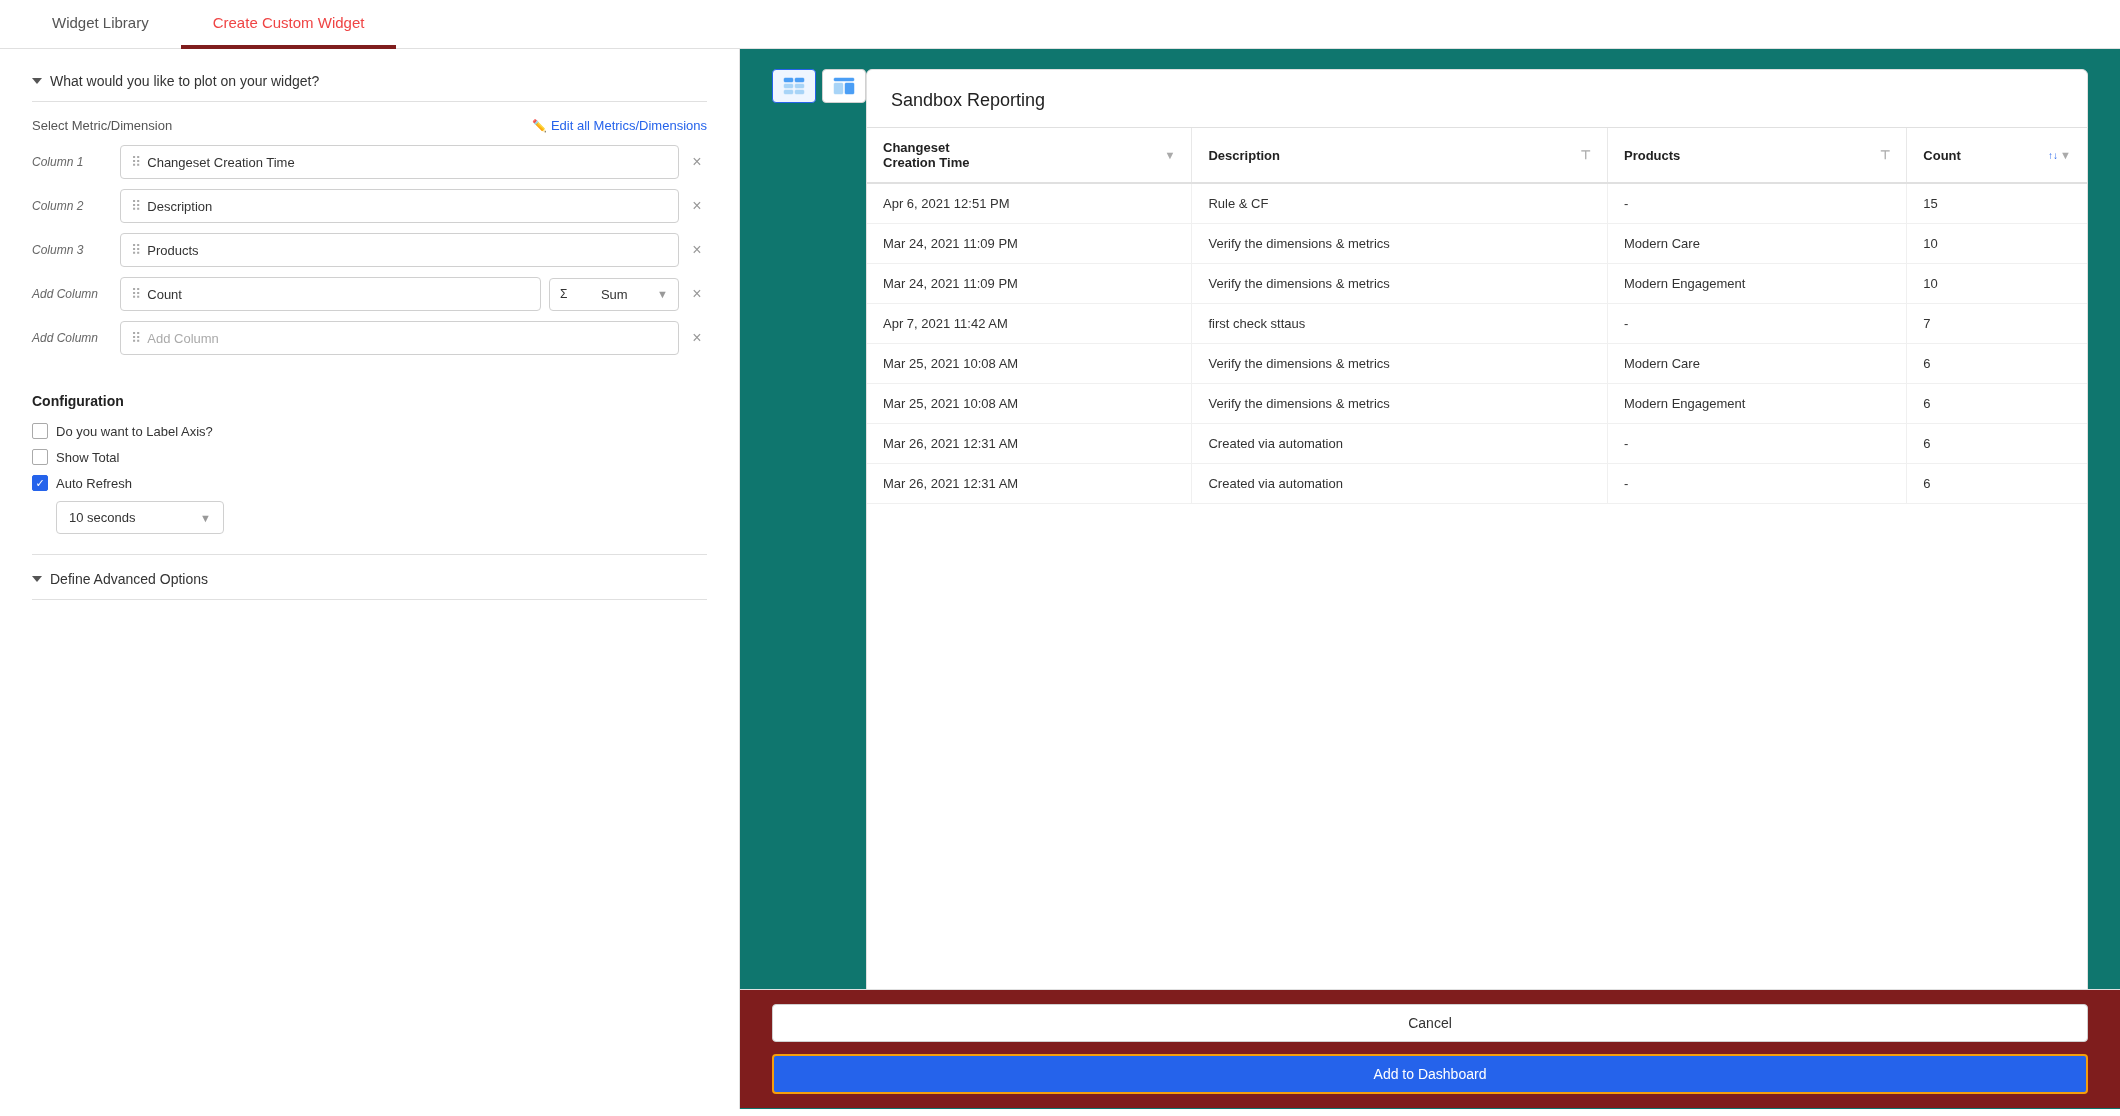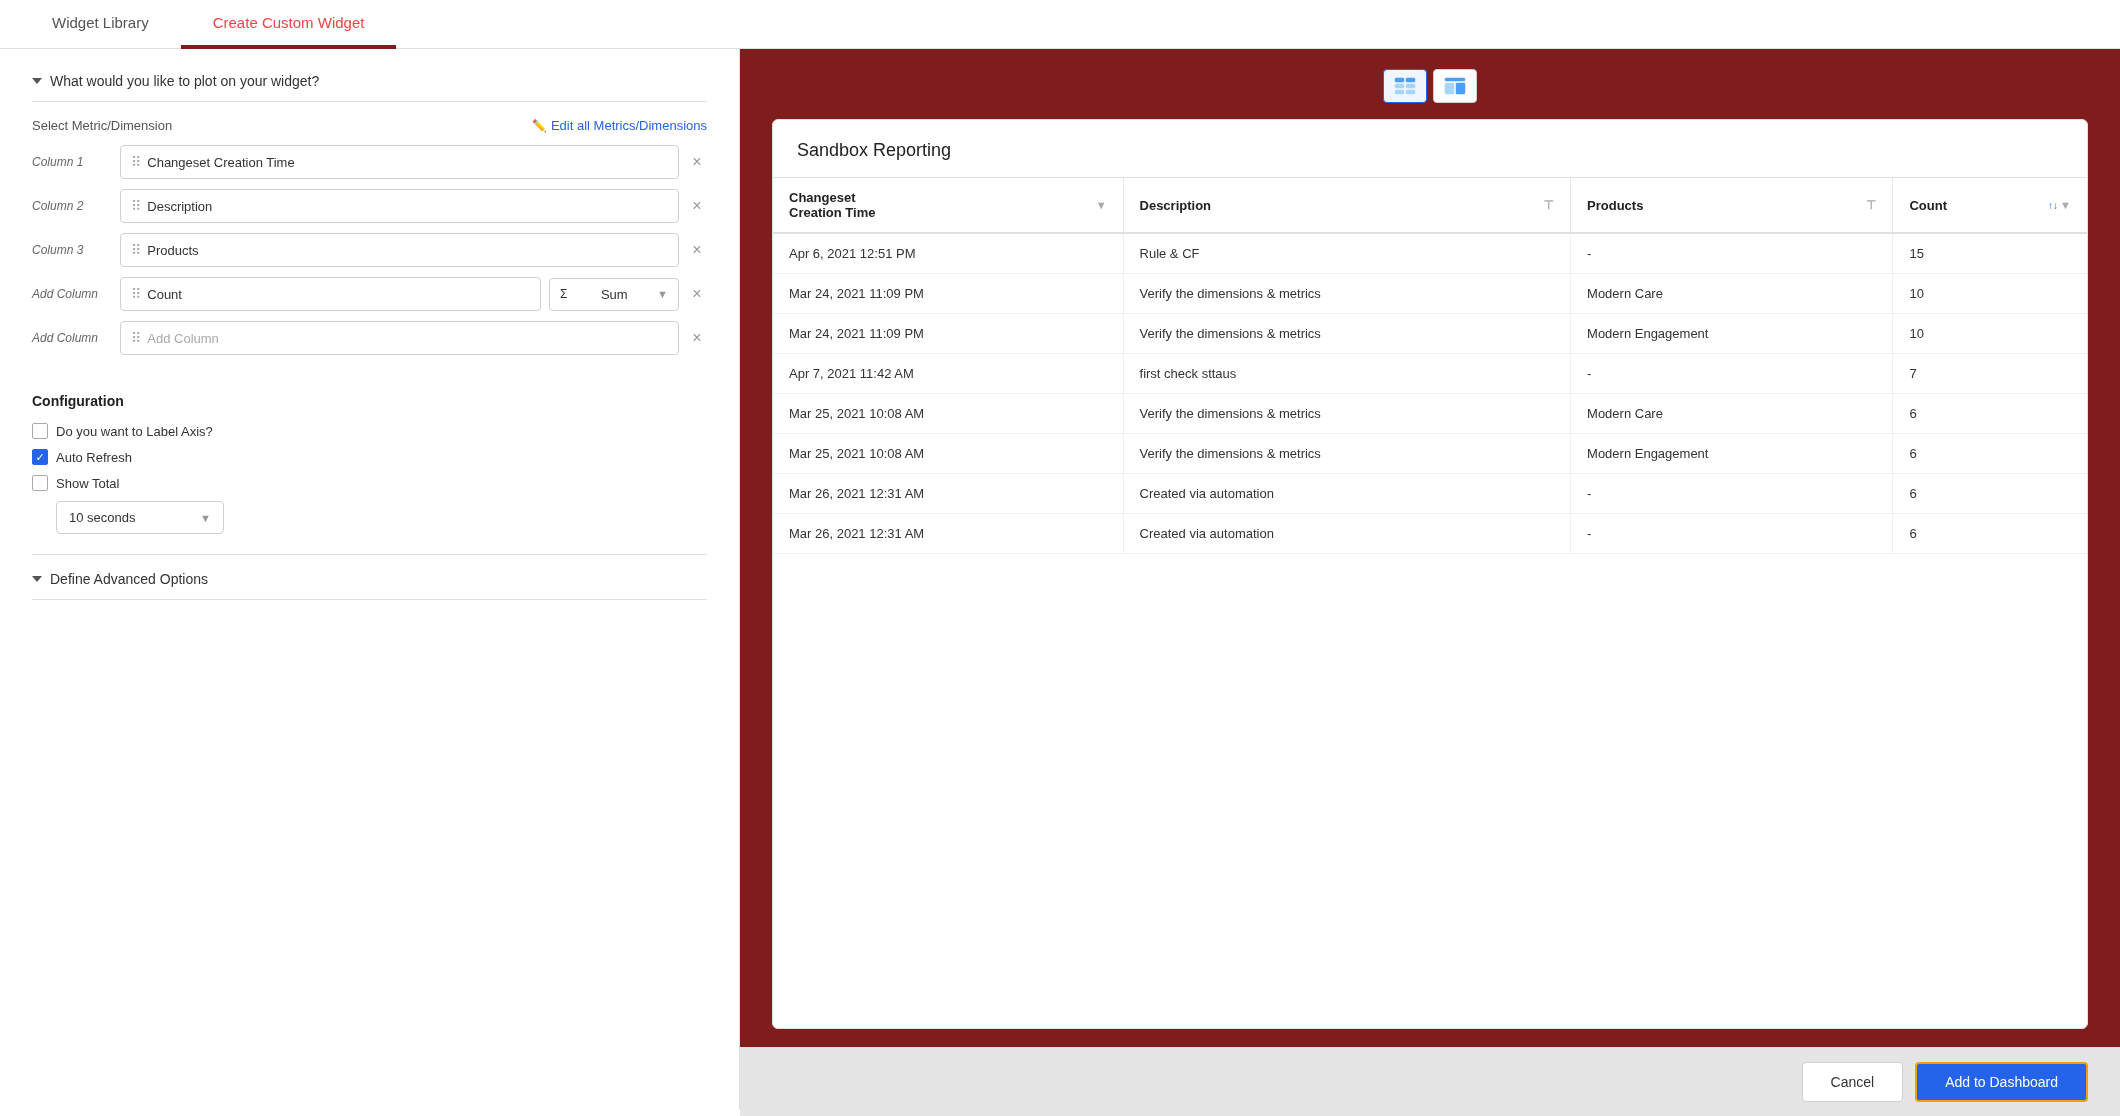--- a/index.html
+++ b/index.html
@@ -225,23 +225,23 @@
     .advanced-section {
       padding-top: 16px;
       border-top: 1px solid #e0e0e0;
     }
 
     
     .right-panel {
       flex: 1;
       overflow-y: auto;
       padding: 20px 32px;
-      background: #7f1d1d;
-      display: flex;
-      flex-direction: column;
+      background: #0f766e;
+      display: flex;
+      flex-direction: row;
       justify-content: space-between;
     }
 
     
     .view-toggle {
       display: flex;
       gap: 6px;
       justify-content: center;
       margin-bottom: 16px;
     }
@@ -307,30 +307,31 @@
 
     
     .table-scroll-wrapper {
       overflow-y: auto;
       max-height: 520px;
     }
 
     
     .footer-bar {
       position: fixed;
-      bottom: 0;
+      bottom: 8px;
       right: 0;
       left: 740px;
-      background: #e5e5e5;
+      background: #7f1d1d;
       border-top: 1px solid #e0e0e0;
       padding: 14px 32px;
       display: flex;
       justify-content: flex-end;
       gap: 12px;
       z-index: 10;
+      flex-direction: column;
     }
     .cancel-btn {
       padding: 10px 28px;
       border: 1.5px solid #d0d0d0;
       border-radius: 4px;
       background: #fff;
       cursor: pointer;
       font-size: 14px;
       color: #333;
     }
@@ -440,27 +441,27 @@
 
     <div class="config-section">
       <div class="config-title">Configuration</div>
 
       <div class="config-item">
         <div class="checkbox"></div>
         <span>Do you want to Label Axis?</span>
       </div>
 
       <div class="config-item">
+        <div class="checkbox"></div>
+        <span>Show Total</span>
+      </div>
+
+      <div class="config-item">
         <div class="checkbox checked"></div>
         <span>Auto Refresh</span>
-      </div>
-
-      <div class="config-item">
-        <div class="checkbox"></div>
-        <span>Show Total</span>
       </div>
 
       <div class="refresh-select">
         <span class="refresh-select-text">10 seconds</span>
         <span style="color:#999; font-size:11px;">▼</span>
       </div>
     </div>
 
     <div class="advanced-section">
       <div class="section-header">

